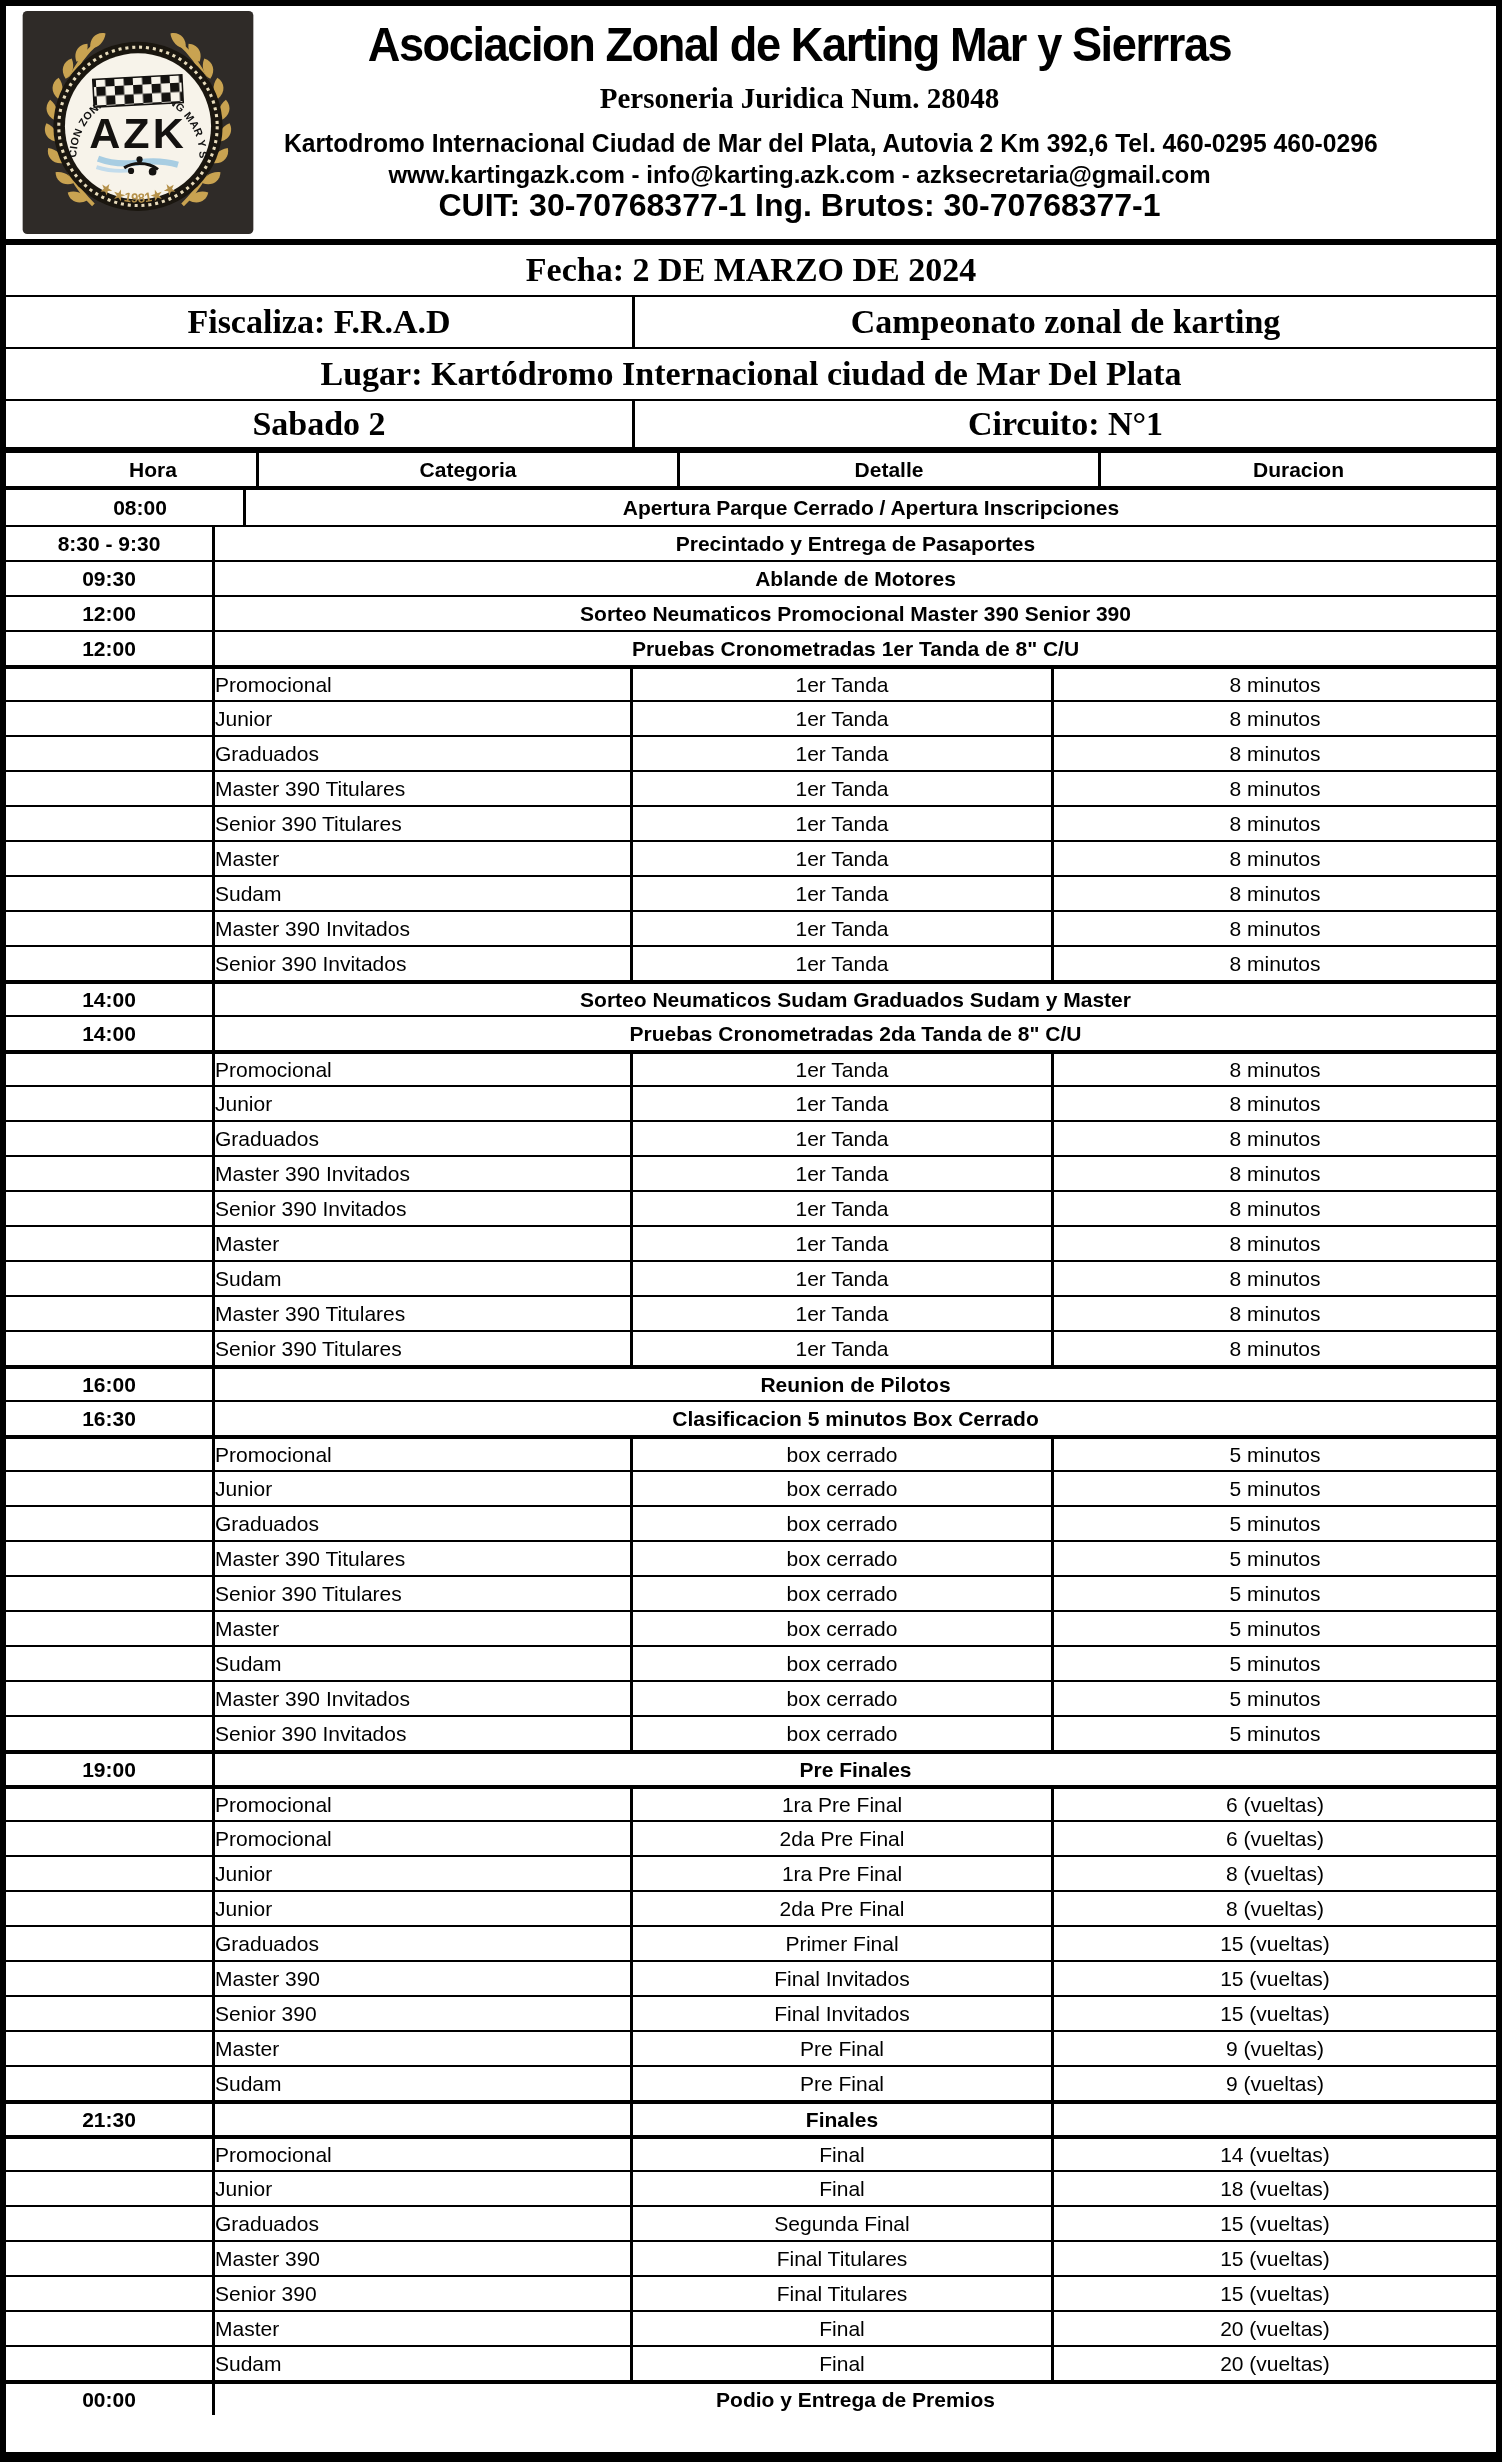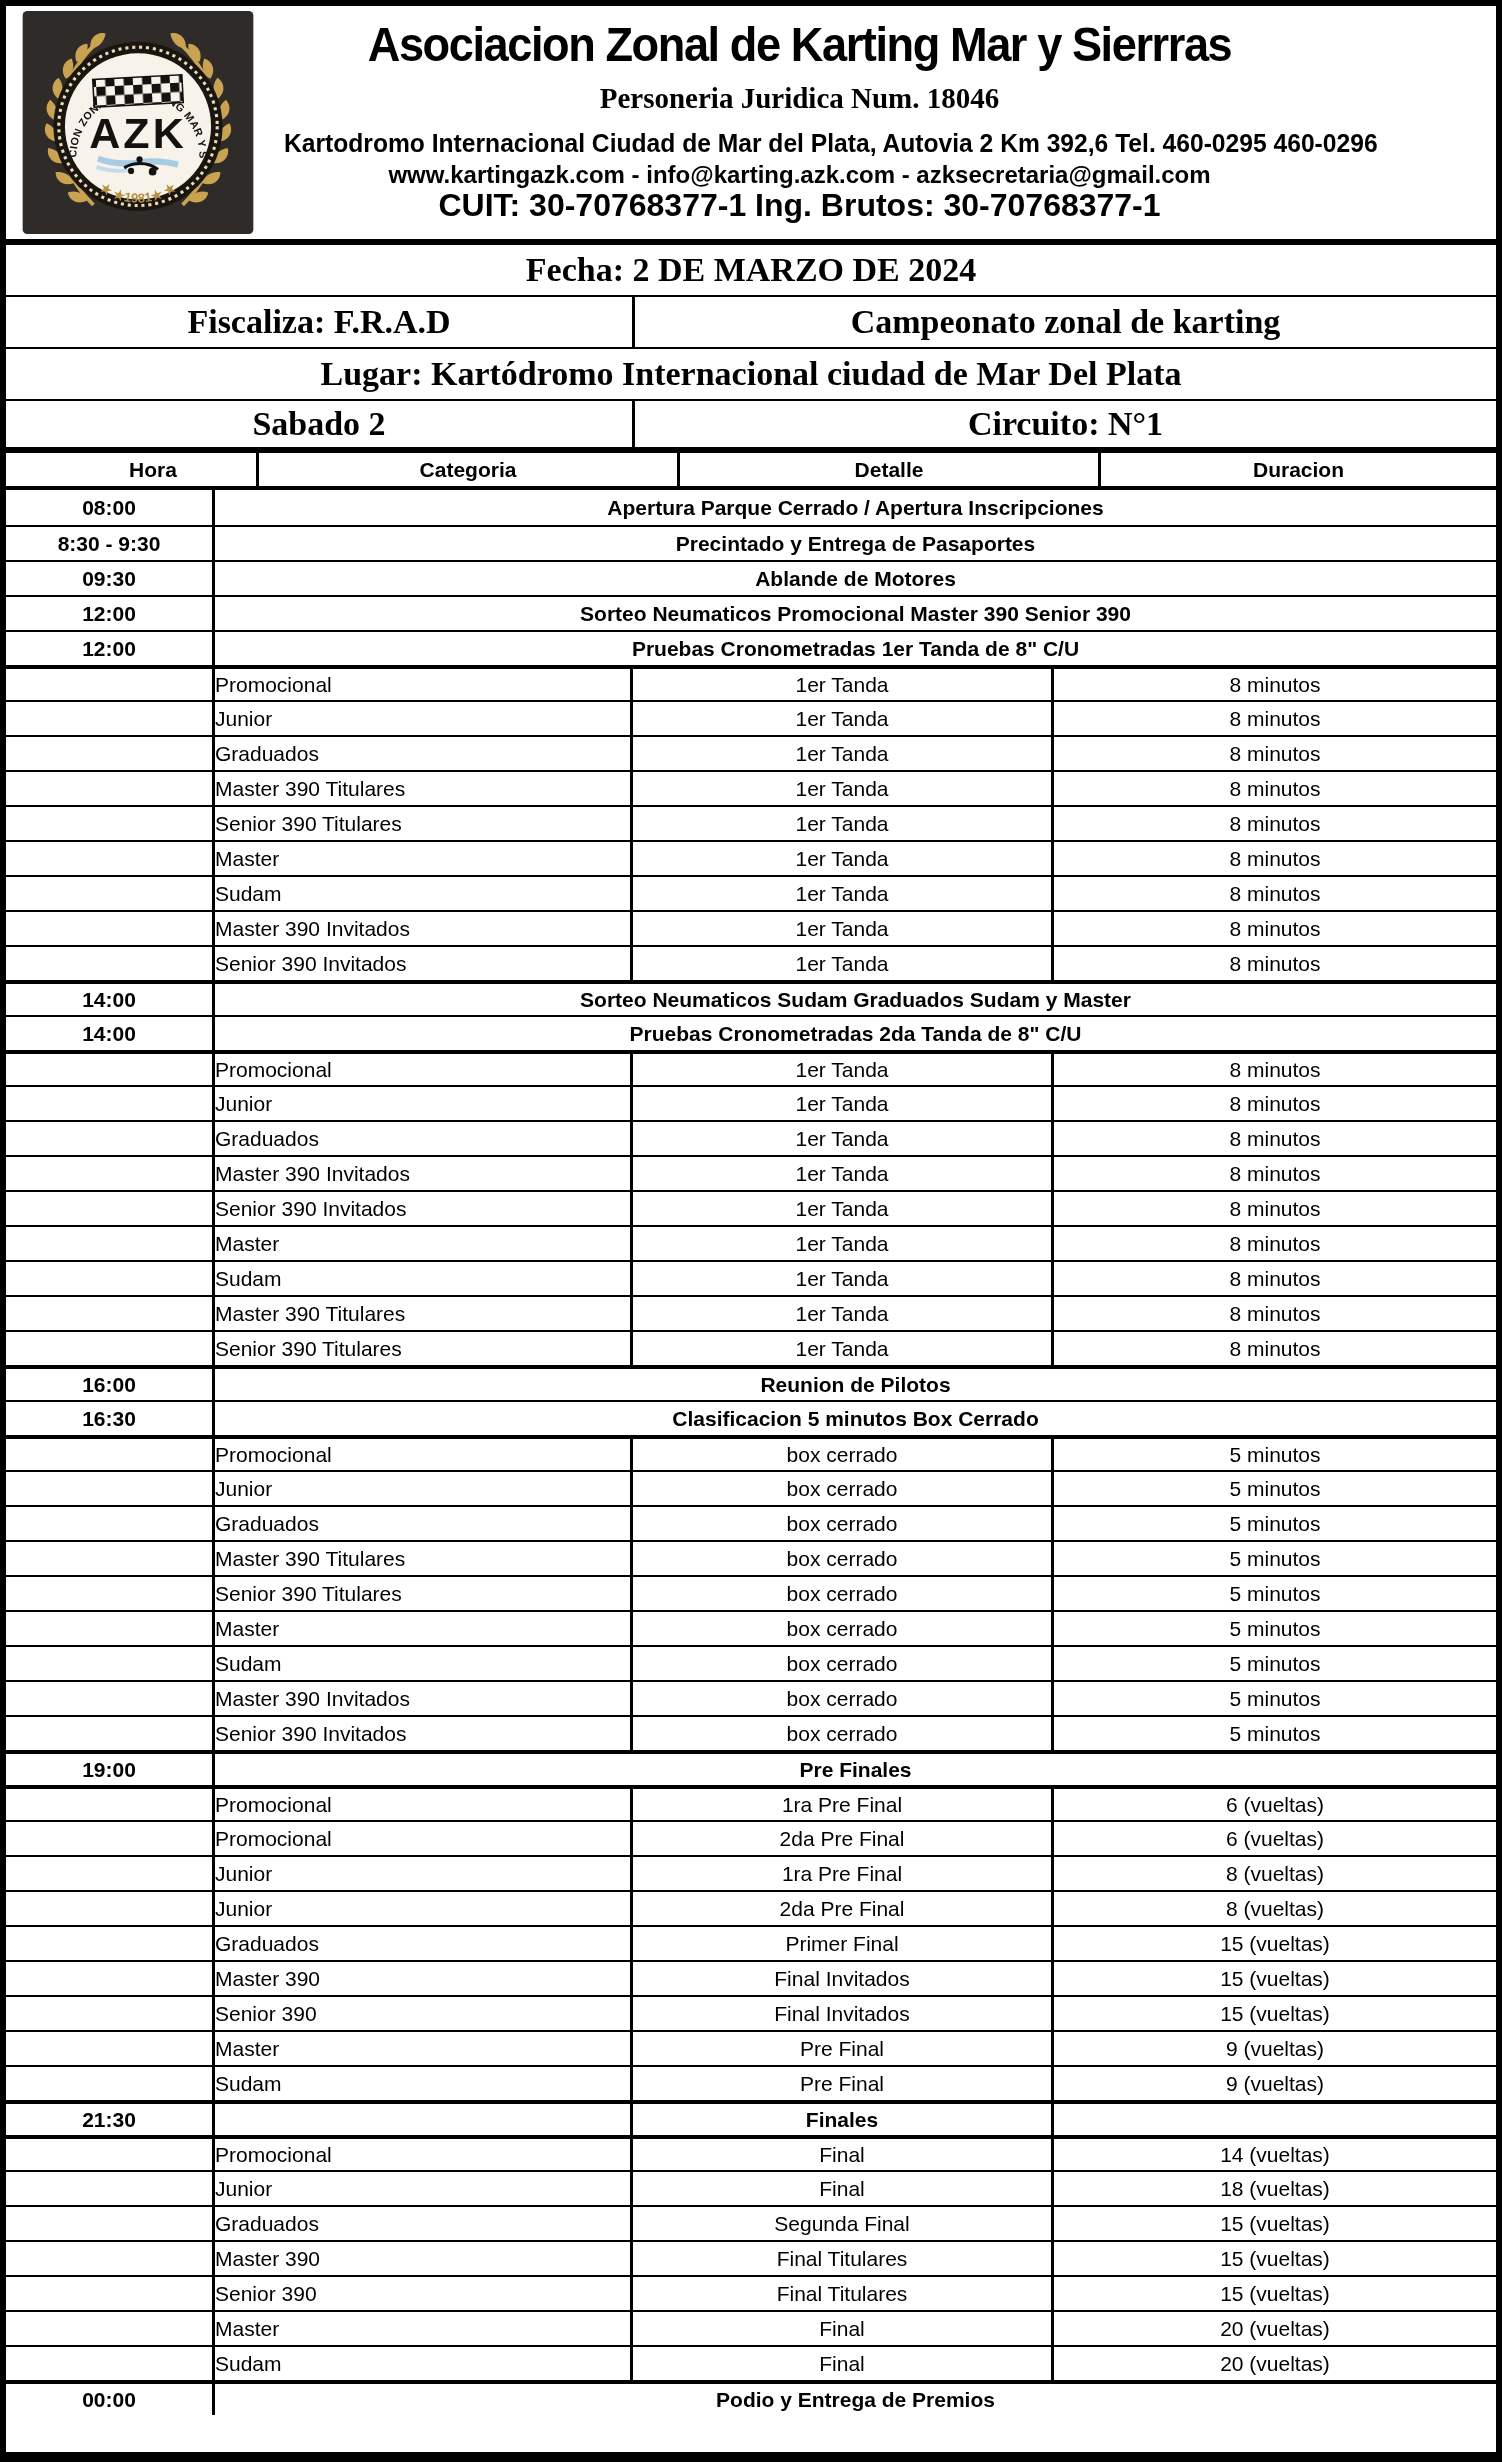--- a/index.html
+++ b/index.html
@@ -29,21 +29,21 @@
   .cols{display:flex;height:37px;box-sizing:border-box;border-bottom:4.6px solid #000;
         font-weight:bold;font-size:21px;flex:none;padding-left:44px;}
   .cols > div{display:flex;align-items:center;justify-content:center;}
   .h-hora{width:206px;border-right:3.1px solid #000;}
   .h-cat{width:418px;border-right:3.1px solid #000;}
   .h-det{width:418px;border-right:3.1px solid #000;}
   .h-dur{flex:1;}
   
   .sbody{flex:1;display:flex;flex-direction:column;}
   .srow{display:flex;height:35px;box-sizing:border-box;border-top:2.3px solid #000;font-size:21px;flex:none;}
-  .srow:first-child{border-top:0;}
+  .srow:first-child{border-top:0;padding-left:31px;}
   .srow.sep{border-top-width:4.6px;}
   .srow > div{display:flex;align-items:center;}
   .c-hora{width:206px;border-right:3.1px solid #000;font-weight:bold;justify-content:center;}
   .c-cat{width:418px;border-right:3.1px solid #000;padding-left:0;box-sizing:border-box;}
   .c-det{width:418px;border-right:3.1px solid #000;justify-content:center;}
   .c-det.bold{font-weight:bold;}
   .c-dur{flex:1;justify-content:center;}
   .c-rest{flex:1;justify-content:center;font-weight:bold;}
 </style>
 </head>
@@ -112,21 +112,21 @@
         </g>
 
         <path id="arcBot" d="M 92,226 A 84,84 0 0 0 208,226" fill="none"></path>
         <text font-family="Liberation Sans, sans-serif" font-size="17" font-weight="bold" fill="#b5914a">
           <textPath href="#arcBot" startOffset="50%" text-anchor="middle">★ ★1981★ ★</textPath>
         </text>
       </svg>
     </div>
     <div class="banner-text">
       <div class="b-title">Asociacion Zonal de Karting Mar y Sierrras</div>
-      <div class="b-legal">Personeria Juridica Num. 18046</div>
+      <div class="b-legal">Personeria Juridica Num. 28048</div>
       <div class="b-addr">Kartodromo Internacional Ciudad de Mar del Plata, Autovia 2 Km 392,6   Tel. 460-0295  460-0296</div>
       <div class="b-mail">www.kartingazk.com  -  info@karting.azk.com  -  azksecretaria@gmail.com</div>
       <div class="b-tax">CUIT: 30-70768377-1   Ing. Brutos: 30-70768377-1</div>
     </div>
   </div>
 
   <div class="info-row">
     <div class="cell-full">Fecha: 2 DE MARZO DE 2024</div>
   </div>
   <div class="info-row">

